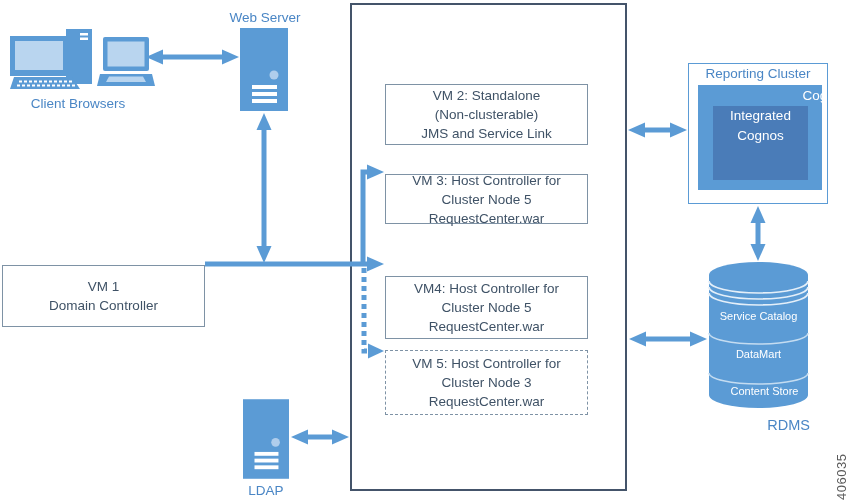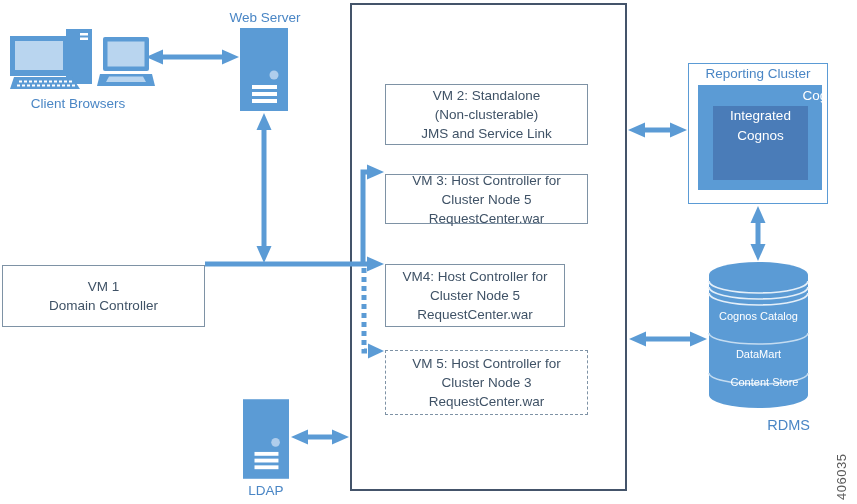--- a/index.html
+++ b/index.html
@@ -102,21 +102,21 @@
     <div>(Non-clusterable)</div>
     <div>JMS and Service Link</div>
   </div>
 
   <div class="box" style="left:385px;top:142px;width:203px;height:50px">
     <div>VM 3: Host Controller for</div>
     <div>Cluster Node 5</div>
     <div>RequestCenter.war</div>
   </div>
 
-  <div class="box" style="left:385px;top:232px;width:180px;height:63px">
+  <div class="box" style="left:385px;top:244px;width:203px;height:63px">
     <div>VM4: Host Controller for</div>
     <div>Cluster Node 5</div>
     <div>RequestCenter.war</div>
   </div>
 
   <div class="box dashed" style="left:385px;top:318px;width:203px;height:65px">
     <div>VM 5: Host Controller for</div>
     <div>Cluster Node 3</div>
     <div>RequestCenter.war</div>
   </div>
@@ -127,23 +127,23 @@
   </div>
 
   <div class="report-outer" style="left:688px;top:63px;width:140px;height:141px"></div>
   <div class="label" style="left:688px;top:66px;width:140px">Reporting Cluster</div>
   <div class="cognos-box" style="left:698px;top:85px;width:124px;height:105px"></div>
   <div class="white-label" style="left:698px;top:88px;width:124px">Cognos</div>
   <div class="integrated-box" style="left:713px;top:106px;width:95px;height:74px">
     <div>Integrated Cognos</div>
   </div>
 
-  <div class="cyl-label" style="left:709px;top:310px;width:99px">Cognos Catalog</div>
+  <div class="cyl-label" style="left:709px;top:310px;width:99px">Service Catalog</div>
   <div class="cyl-label" style="left:709px;top:348px;width:99px">DataMart</div>
-  <div class="cyl-label" style="left:709px;top:376px;width:111px">Content Store</div>
+  <div class="cyl-label" style="left:709px;top:385px;width:111px">Content Store</div>
 
   <svg class="connectors" width="857" height="504" viewBox="0 0 857 504">
     <g>
       <line x1="161" y1="57" x2="225" y2="57"></line>
       <polygon points="146,57 163,49.5 163,64.5"></polygon>
       <polygon points="239,57 222,49.5 222,64.5"></polygon>
     </g>
     <g>
       <line x1="264" y1="128" x2="264" y2="248"></line>
       <polygon points="264,113 256.5,130 271.5,130"></polygon>

